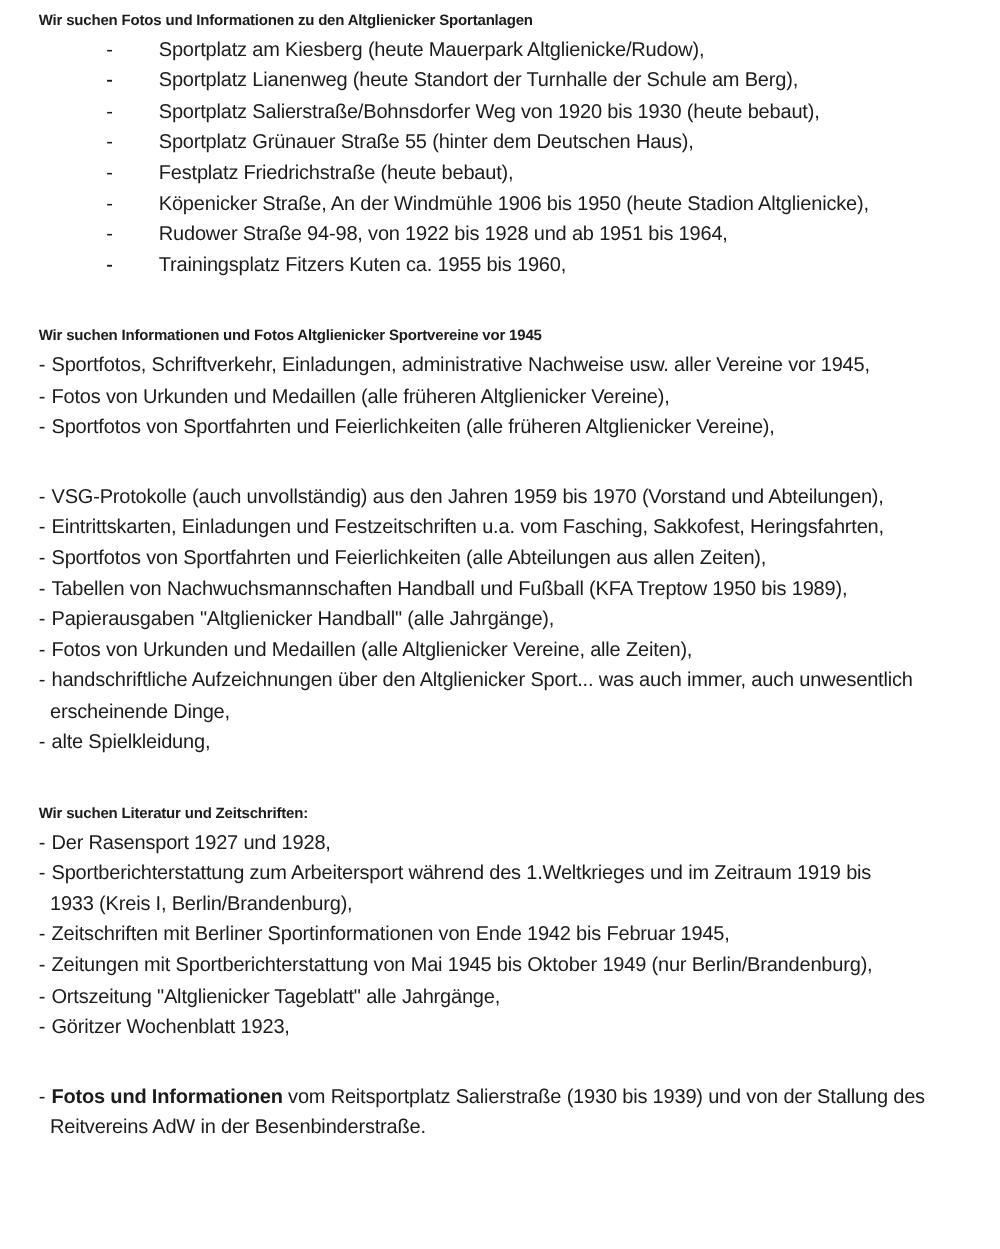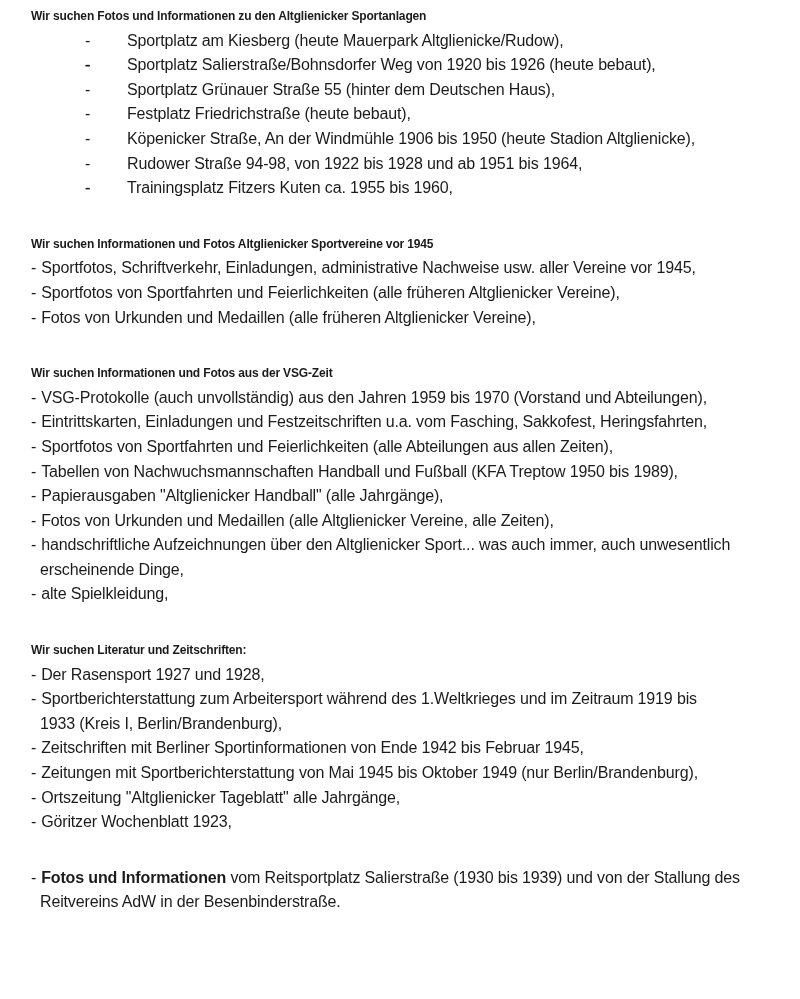--- a/index.html
+++ b/index.html
@@ -62,40 +62,39 @@
 </style>
 </head>
 <body>
 
 <main class="doc">
     <section class="doc-section">
       <h2 class="heading">Wir suchen Fotos und Informationen zu den Altglienicker Sportanlagen</h2>
       <ul class="list list-indent">
         <li class="list-item"><span class="dash">-</span><span class="item-text">Sportplatz am Kiesberg (heute Mauerpark Altglienicke/Rudow),</span></li>
         <li class="list-item"><span class="dash">-</span></li>
-        <li class="list-item"><span class="dash">-</span></li>
-        <li class="list-item"><span class="dash">-</span><span class="item-text">Sportplatz Salierstraße/Bohnsdorfer Weg von 1920 bis 1926 (heute bebaut),</span></li>
+        <li class="list-item"><span class="dash">-</span><span class="item-text">Sportplatz Lianenweg (heute Standort der Turnhalle der Schule am Berg),</span></li>
+        <li class="list-item"><span class="dash">-</span><span class="item-text">Sportplatz Salierstraße/Bohnsdorfer Weg von 1920 bis 1930 (heute bebaut),</span></li>
         <li class="list-item"><span class="dash">-</span><span class="item-text">Sportplatz Grünauer Straße 55 (hinter dem Deutschen Haus),</span></li>
         <li class="list-item"><span class="dash">-</span><span class="item-text">Festplatz Friedrichstraße (heute bebaut),</span></li>
         <li class="list-item"><span class="dash">-</span><span class="item-text">Köpenicker Straße, An der Windmühle 1906 bis 1950 (heute Stadion Altglienicke),</span></li>
         <li class="list-item"><span class="dash">-</span><span class="item-text">Rudower Straße 94-98, von 1922 bis 1928 und ab 1951 bis 1964,</span></li>
         <li class="list-item"><span class="dash">-</span></li>
         <li class="list-item"><span class="dash">-</span><span class="item-text">Trainingsplatz Fitzers Kuten ca. 1955 bis 1960,</span></li>
       </ul>
     </section>
     <section class="doc-section">
       <h2 class="heading">Wir suchen Informationen und Fotos Altglienicker Sportvereine vor 1945</h2>
       <ul class="list list-flush">
         <li class="list-item"><span class="dash">-</span><span class="item-text">Sportfotos, Schriftverkehr, Einladungen, administrative Nachweise usw. aller Vereine vor 1945,</span></li>
+        <li class="list-item"><span class="dash">-</span><span class="item-text">Fotos von Urkunden und Medaillen (alle früheren Altglienicker Vereine),</span></li>
         <li class="list-item"><span class="dash">-</span><span class="item-text">Sportfotos von Sportfahrten und Feierlichkeiten (alle früheren Altglienicker Vereine),</span></li>
-        <li class="list-item"><span class="dash">-</span><span class="item-text">Fotos von Urkunden und Medaillen (alle früheren Altglienicker Vereine),</span></li>
       </ul>
     </section>
     <section class="doc-section">
-      <h2 class="heading">Wir suchen Informationen und Fotos aus der VSG-Zeit</h2>
       <ul class="list list-flush">
         <li class="list-item"><span class="dash">-</span><span class="item-text">VSG-Protokolle (auch unvollständig) aus den Jahren 1959 bis 1970 (Vorstand und Abteilungen),</span></li>
         <li class="list-item"><span class="dash">-</span><span class="item-text">Eintrittskarten, Einladungen und Festzeitschriften u.a. vom Fasching, Sakkofest, Heringsfahrten,</span></li>
         <li class="list-item"><span class="dash">-</span><span class="item-text">Sportfotos von Sportfahrten und Feierlichkeiten (alle Abteilungen aus allen Zeiten),</span></li>
         <li class="list-item"><span class="dash">-</span><span class="item-text">Tabellen von Nachwuchsmannschaften Handball und Fußball (KFA Treptow 1950 bis 1989),</span></li>
         <li class="list-item"><span class="dash">-</span><span class="item-text">Papierausgaben "Altglienicker Handball" (alle Jahrgänge),</span></li>
         <li class="list-item"><span class="dash">-</span><span class="item-text">Fotos von Urkunden und Medaillen (alle Altglienicker Vereine, alle Zeiten),</span></li>
         <li class="list-item"><span class="dash">-</span><span class="item-text">handschriftliche Aufzeichnungen über den Altglienicker Sport... was auch immer, auch unwesentlich
 erscheinende Dinge,</span></li>
         <li class="list-item"><span class="dash">-</span><span class="item-text">alte Spielkleidung,</span></li>

